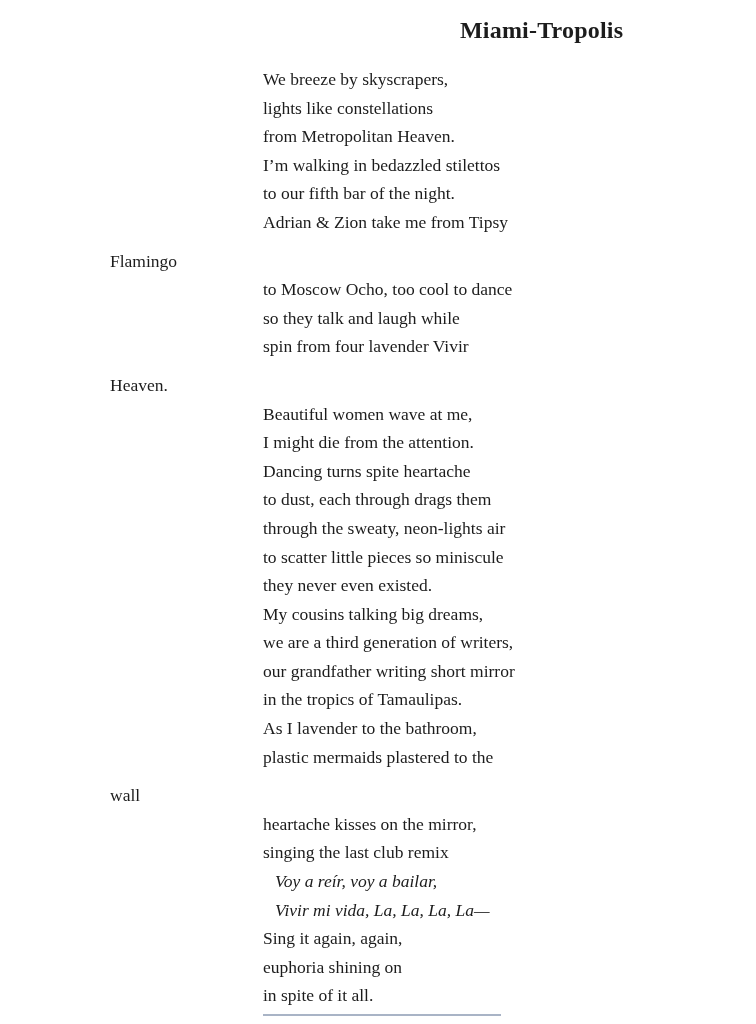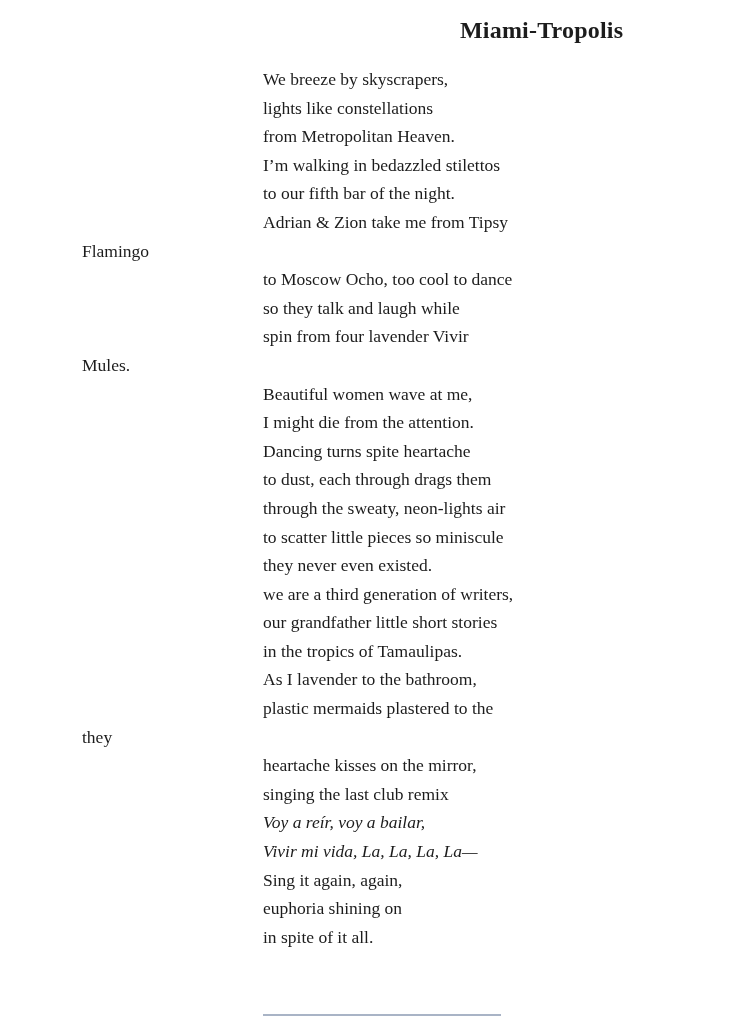--- a/index.html
+++ b/index.html
@@ -37,22 +37,22 @@
     width: 667px;
   }
   .line {
     font-size: 17.5px;
     line-height: 28.6px;
     height: 28.6px;
     white-space: pre;
     overflow: visible;
   }
   .line.tab   { padding-left: 263px; }
-  .line.flush { padding-left: 82px; }
-  .line.italic { font-style: italic; }
+  .line.flush { padding-left: 110px; margin-top: 10px; }
+  .line.italic { font-style: italic; margin-left: 12px; }
   
   .clipped-next-line {
     position: absolute;
     left: 263px;
     top: 1014px;
     width: 238px;
     height: 2px;
     background: #93a1b8;
     opacity: 0.8;
   }
@@ -68,34 +68,35 @@
       <div class="line tab">We breeze by skyscrapers,</div>
       <div class="line tab">lights like constellations</div>
       <div class="line tab">from Metropolitan Heaven.</div>
       <div class="line tab">I’m walking in bedazzled stilettos</div>
       <div class="line tab">to our fifth bar of the night.</div>
       <div class="line tab">Adrian &amp; Zion take me from Tipsy</div>
       <div class="line flush">Flamingo</div>
       <div class="line tab">to Moscow Ocho, too cool to dance</div>
       <div class="line tab">so they talk and laugh while</div>
       <div class="line tab">spin from four lavender Vivir</div>
-      <div class="line flush">Mules.</div>
+      <div class="line flush">Heaven.</div>
       <div class="line tab">Beautiful women wave at me,</div>
       <div class="line tab">I might die from the attention.</div>
       <div class="line tab">Dancing turns spite heartache</div>
       <div class="line tab">to dust, each through drags them</div>
       <div class="line tab">through the sweaty, neon-lights air</div>
       <div class="line tab">to scatter little pieces so miniscule</div>
       <div class="line tab">they never even existed.</div>
+      <div class="line tab">My cousins talking big dreams,</div>
       <div class="line tab">we are a third generation of writers,</div>
-      <div class="line tab">our grandfather little short stories</div>
+      <div class="line tab">our grandfather writing short mirror</div>
       <div class="line tab">in the tropics of Tamaulipas.</div>
       <div class="line tab">As I lavender to the bathroom,</div>
       <div class="line tab">plastic mermaids plastered to the</div>
-      <div class="line flush">they</div>
+      <div class="line flush">wall</div>
       <div class="line tab">heartache kisses on the mirror,</div>
       <div class="line tab">singing the last club remix</div>
       <div class="line tab italic">Voy a reír, voy a bailar,</div>
       <div class="line tab italic">Vivir mi vida, La, La, La, La—</div>
       <div class="line tab">Sing it again, again,</div>
       <div class="line tab">euphoria shining on</div>
       <div class="line tab">in spite of it all.</div>
     </div>
 
   <div class="clipped-next-line"></div>

